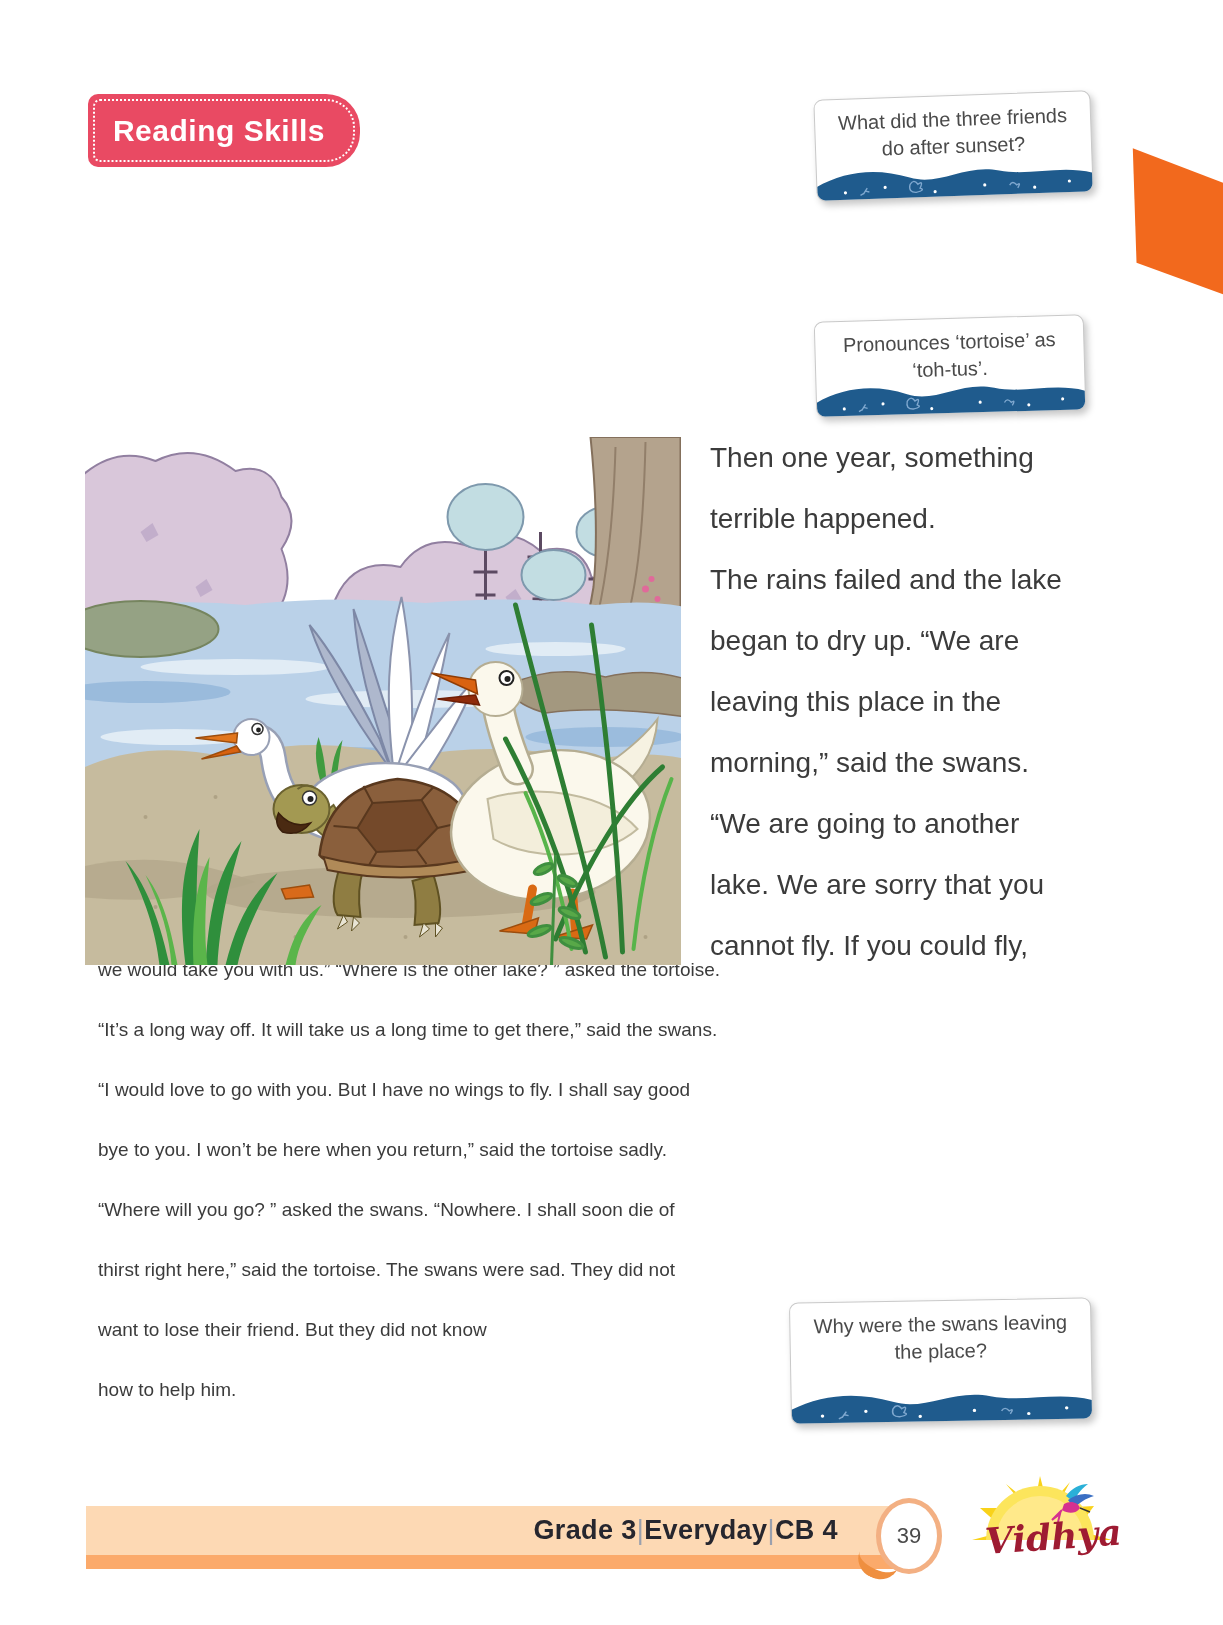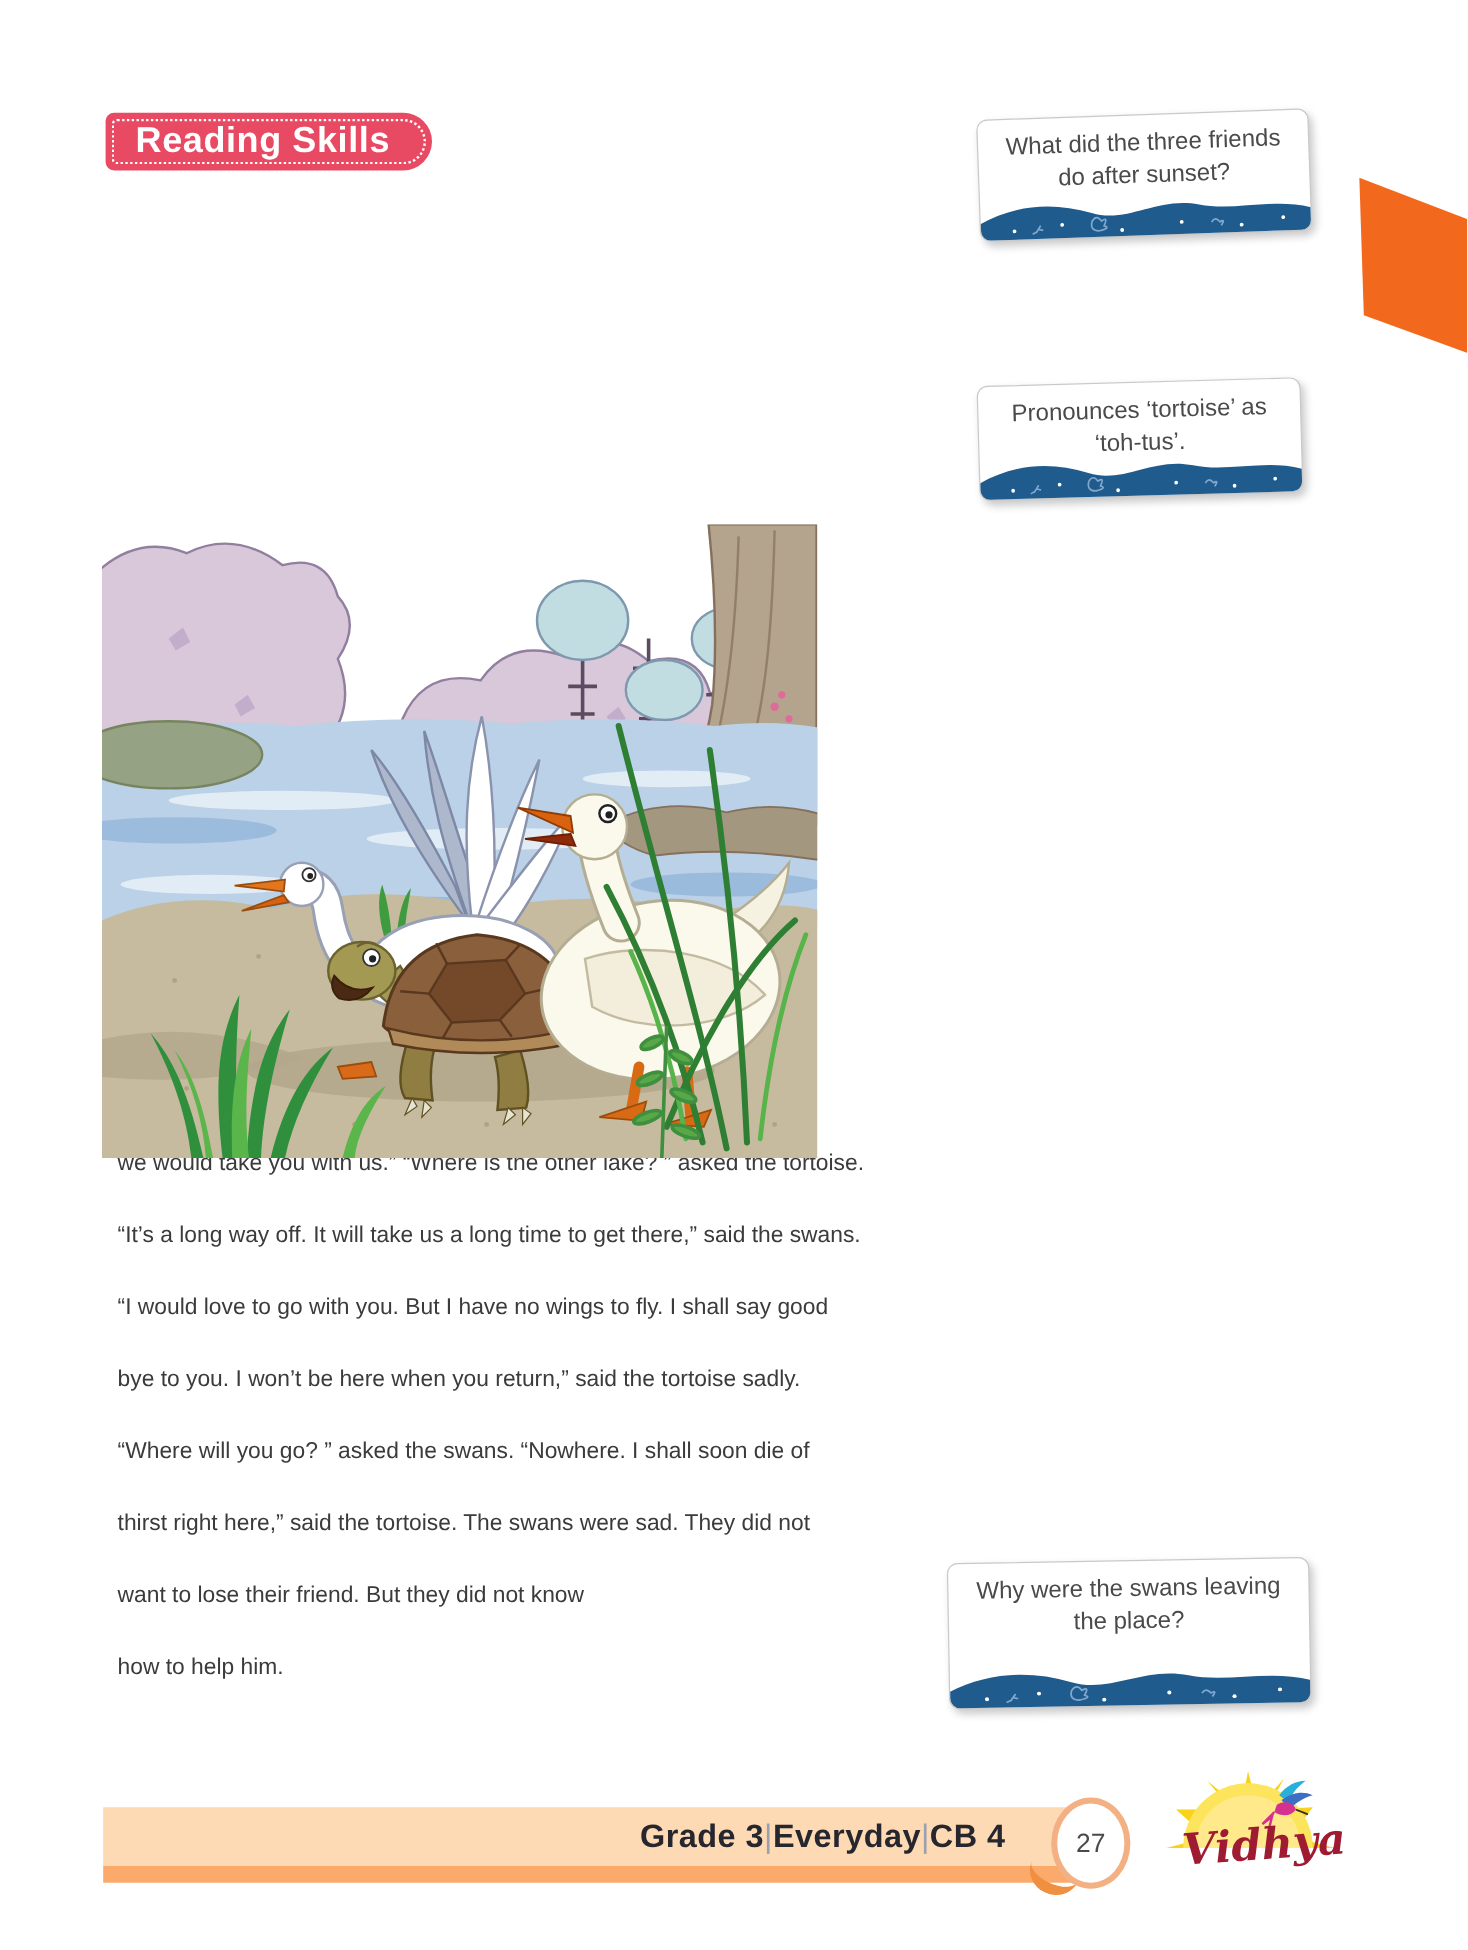--- a/index.html
+++ b/index.html
@@ -2,21 +2,21 @@
 <html><head>
 <meta charset="utf-8">
 <style>
   html,body { margin:0; padding:0; background:#ffffff; }
   .page {
     position:relative; width:1223px; height:1625px; background:#ffffff;
     font-family:"Liberation Sans", sans-serif; overflow:hidden;
   }
   
   .badge {
-    position:absolute; left:88px; top:94px; width:272px; height:48px;
+    position:absolute; left:88px; top:94px; width:272px; height:73px;
     background:#e94a63; border-radius:10px 34px 34px 10px;
   }
   .badge-dots {
     position:absolute; inset:5px; border:2px dotted #ffffff;
     border-radius:7px 28px 28px 7px;
   }
   .badge-label {
     position:absolute; left:0; right:10px; top:0; bottom:0;
     display:flex; align-items:center; justify-content:center;
     color:#ffffff; font-size:30px; font-weight:bold; letter-spacing:.5px;
@@ -144,20 +144,29 @@
           <circle cx="255" cy="24" r="1.6"></circle>
         </g>
       <g stroke="#7fa8cf" stroke-width="1.4" fill="none">
         <path d="M95,22 q4,-6 8,0 q6,-4 2,4 q6,2 -4,4 q-8,0 -6,-8"></path>
         <path d="M195,26 q3,-5 7,0 q5,-3 1,3"></path>
         <path d="M48,30 l4,-6 m-2,3 l4,1 m-5,1 l-4,2"></path>
       </g>
     </svg>
   </div>
 
+  <div class="para para-right">Then one year, something
+terrible happened.
+The rains failed and the lake
+began to dry up.  “We are
+leaving this place in the
+morning,” said the swans.
+“We are going to another
+lake. We are sorry that you
+cannot fly. If you could fly,</div>
   <div class="para para-2">we would take you with us.” “Where is the other lake? ” asked the tortoise.
 “It’s a long way off. It will take us a long time to get there,” said the swans.
 “I would love to go with you. But I have no wings to fly. I shall say good
 bye to you. I won’t be here when you return,” said the tortoise sadly.
 “Where will you go? ” asked the swans. “Nowhere. I shall soon die of
 thirst right here,” said the tortoise. The swans were sad. They did not
 want to lose their friend. But they did not know
 how to help him.</div>
 
   <svg class="illustration" viewBox="0 0 595 528">
@@ -342,21 +351,21 @@
       <span>Grade 3</span>
       <span class="footer-pipe">|</span>
       <span>Everyday</span>
       <span class="footer-pipe">|</span>
       <span>CB 4</span>
     </div>
   </div>
   <div class="footer-strip"></div>
   <div class="circle-hook"></div>
   <div class="page-circle">
-    <span>27</span>
+    <span>39</span>
   </div>
 
   <svg class="logo" viewBox="0 0 190 110">
     <g>
       <polygon fill="#f9d21a" points="24,70 58,61 32,38 78,38 58,14 86,37 92,6 100,37 122,12 108,38 146,36 128,60 164,70"></polygon>
       <path d="M38,70 A54,54 0 0 1 146,70 Z" fill="#fce55c"></path>
       <path d="M48,70 A44,44 0 0 1 136,70 Z" fill="#ffe98a"></path>
     </g>
     <g>
       <path d="M118,26 C124,18 132,14 140,14 C132,20 128,26 126,32 Z" fill="#2ab0d8"></path>

